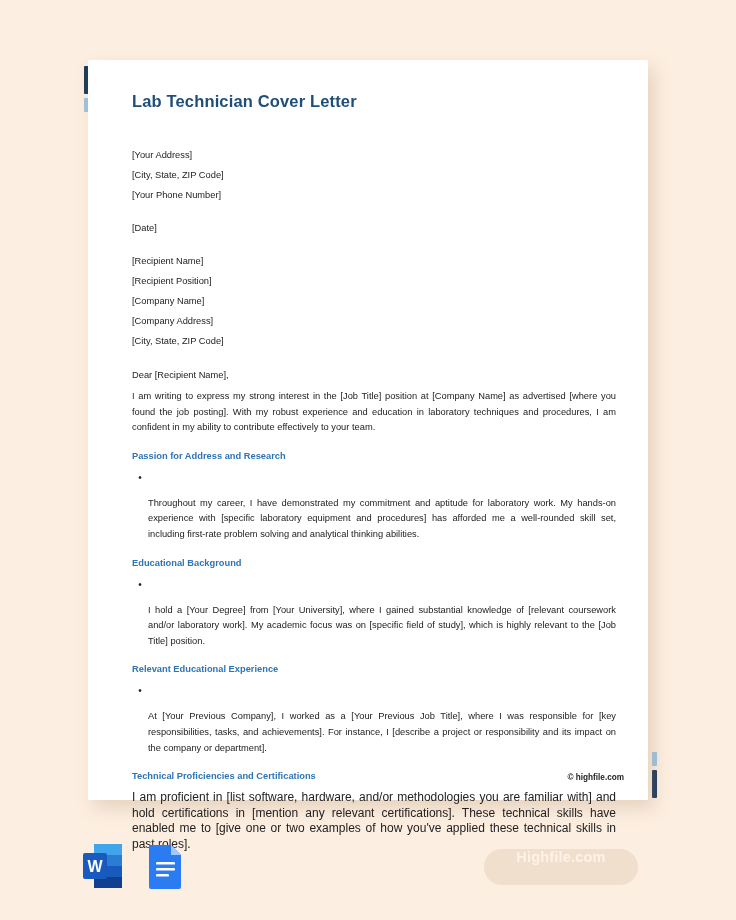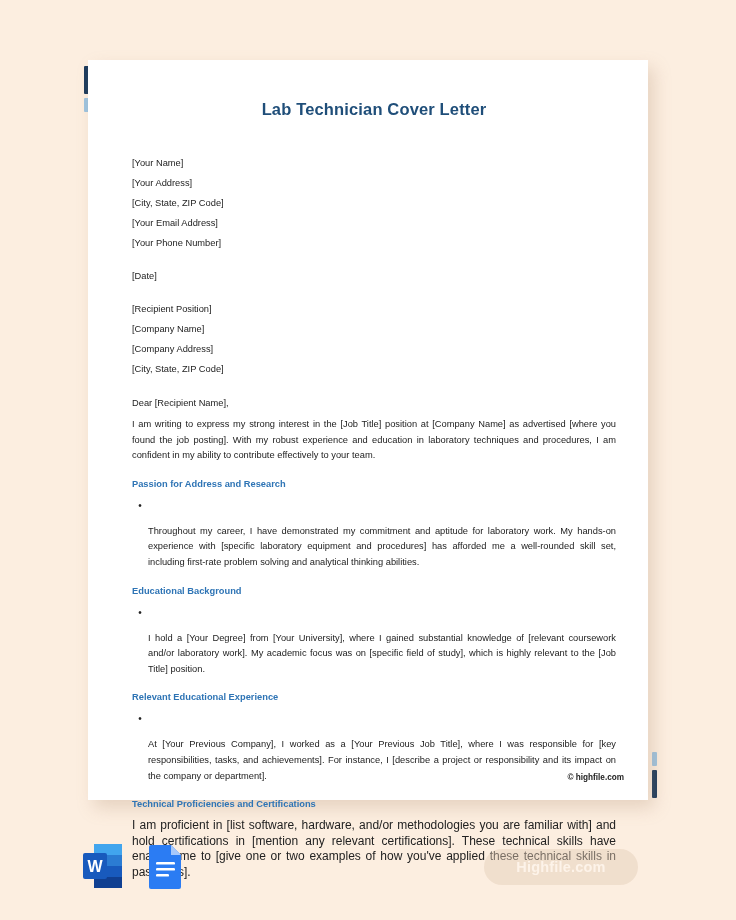--- a/index.html
+++ b/index.html
@@ -60,26 +60,25 @@
 
   
   .doc {
     position: absolute;
     left: 44px;
     top: 28px;
     width: 484px;
   }
 
   .doc-title {
-    text-align: center;
     color: #1f4e79;
     font-size: 16.5px;
     font-weight: bold;
     letter-spacing: 0.15px;
-    margin: 12px 0 34px 0;
+    margin: 4px 0 34px 0;
   }
 
   .addr-line {
     color: #222222;
     font-size: 9.3px;
     line-height: 20px;
     margin: 0;
   }
   .block-gap {
     height: 13px;
@@ -168,21 +167,21 @@
   
   .watermark {
     position: absolute;
     left: 484px;
     top: 849px;
     width: 154px;
     height: 36px;
     border-radius: 18px;
     background: rgba(226, 203, 182, 0.45);
     display: flex;
-    align-items: center;
+    align-items: flex-start;
     justify-content: center;
   }
   .watermark-text {
     color: #fdf3e9;
     font-size: 14.5px;
     font-weight: bold;
     letter-spacing: 0.2px;
   }
 </style>
 </head>
@@ -192,34 +191,33 @@
 <div class="deco deco-tl-light"></div>
 <div class="deco deco-br-light"></div>
 <div class="deco deco-br-dark"></div>
 
 <div class="page-card">
   <div class="doc">
 
     <h1 class="doc-title">Lab Technician Cover Letter</h1>
 
     <div>
-      <p class="addr-line">[Your Name]</p>
       <p class="addr-line">[Your Address]</p>
       <p class="addr-line">[City, State, ZIP Code]</p>
-      <p class="addr-line">[Your Email Address]</p>
       <p class="addr-line">[Your Phone Number]</p>
     </div>
 
     <div class="block-gap"></div>
 
     <p class="addr-line">[Date]</p>
 
     <div class="block-gap"></div>
 
     <div>
+      <p class="addr-line">[Recipient Name]</p>
       <p class="addr-line">[Recipient Position]</p>
       <p class="addr-line">[Company Name]</p>
       <p class="addr-line">[Company Address]</p>
       <p class="addr-line">[City, State, ZIP Code]</p>
     </div>
 
     <p class="salutation">Dear [Recipient Name],</p>
 
     <p class="para">I am writing to express my strong interest in the [Job Title] position at [Company Name] as advertised [where you found the job posting]. With my robust experience and education in laboratory techniques and procedures, I am confident in my ability to contribute effectively to your team.</p>
 

